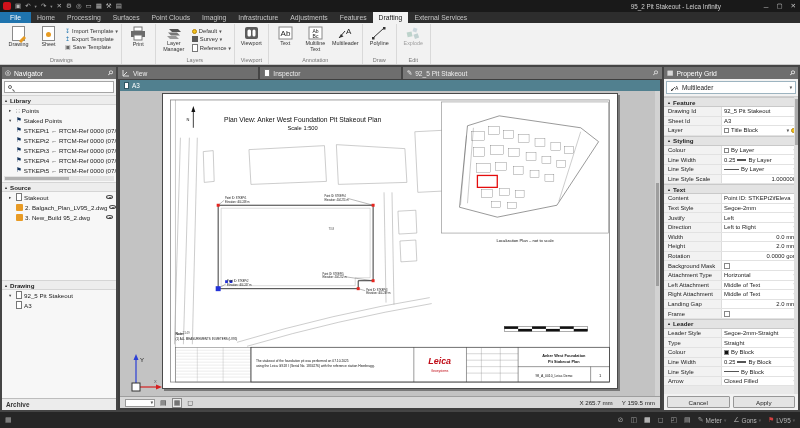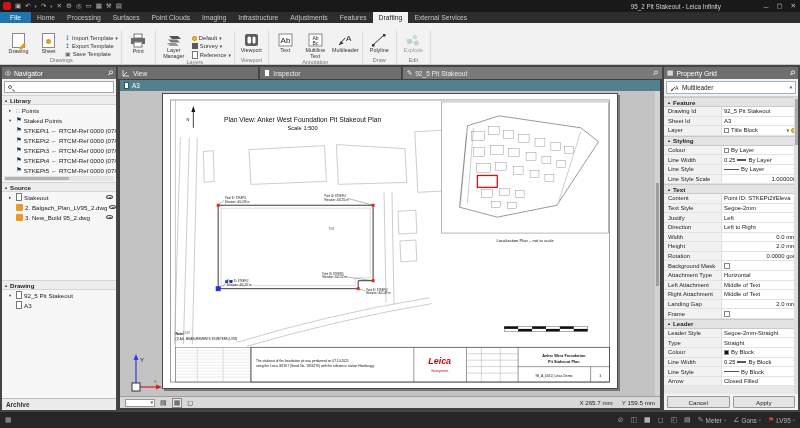--- a/index.html
+++ b/index.html
@@ -11,21 +11,21 @@
 .qicons{display:flex;gap:4px;font-size:6.5px;color:#b5b5b5;align-items:center}
 .qicons .tiny{font-size:4.5px;color:#8d8d8d}
 .tb-title{margin-left:auto;margin-right:76px;font-size:6.3px;color:#cfcfcf;white-space:nowrap}
 .winbtns{position:absolute;right:4px;top:0;height:12px;display:flex;gap:8px;align-items:center;font-size:6.5px;color:#c5c5c5}
 
 .menutabs{height:11px;background:#2d2d2d;display:flex;align-items:stretch;font-size:6.8px;color:#c6c6c6;flex:none}
 .mtab{display:flex;align-items:center;padding:0 6px;white-space:nowrap}
 .mtab.file{background:#1f74ae;color:#fff;padding:0 10px}
 .mtab.active{background:#f2f2f2;color:#1a1a1a}
 
-.ribbon{height:42px;background:#f2f2f2;border-bottom:1px solid #c9c9c9;display:flex;align-items:stretch;padding:8px 2px 0;flex:none}
+.ribbon{height:42px;background:#f2f2f2;border-bottom:1px solid #c9c9c9;display:flex;align-items:stretch;padding:1px 2px 0;flex:none}
 .rgroup{display:flex;flex-direction:column;border-right:1px solid #d9d9d9;padding:1px 3px 0}
 .rbody{display:flex;flex:1;align-items:flex-start;gap:3px}
 .rlabel{font-size:5.5px;color:#777;text-align:center;line-height:7px;height:7px;white-space:nowrap}
 .bigbtn{width:27px;display:flex;flex-direction:column;align-items:center;gap:1px;font-size:5.4px;color:#333;text-align:center;line-height:5.6px;padding-top:1px;cursor:default}
 .bigbtn svg{display:block}
 .smallcol{display:flex;flex-direction:column;gap:2px;padding-top:3px}
 .smallbtn{display:flex;align-items:center;gap:2px;font-size:5.8px;color:#333;white-space:nowrap}
 .ig{font-style:normal;font-size:6px;color:#1f74ae;line-height:6px}
 .ig.gray{color:#666}
 .arr{font-style:normal;font-size:4.5px;color:#555;line-height:5px;flex:none}

